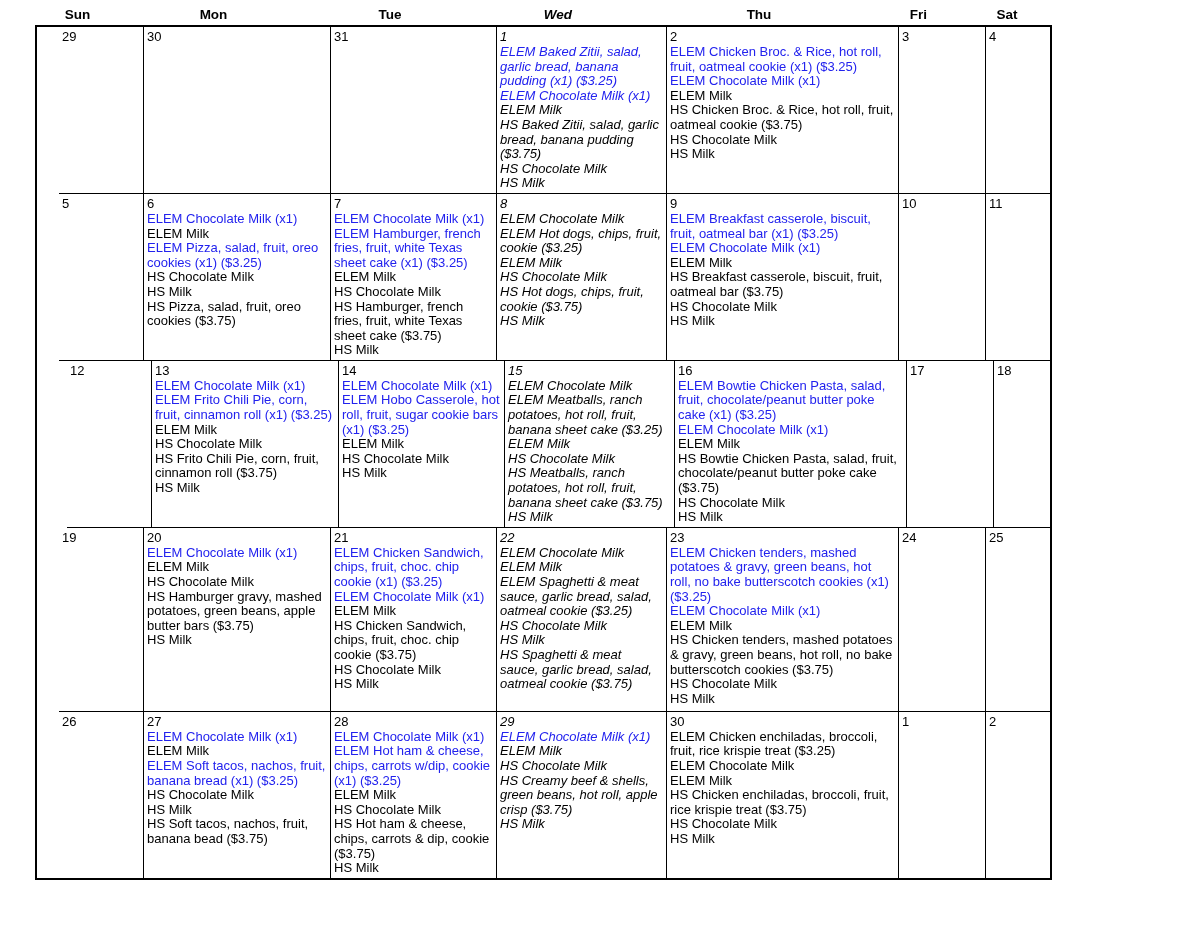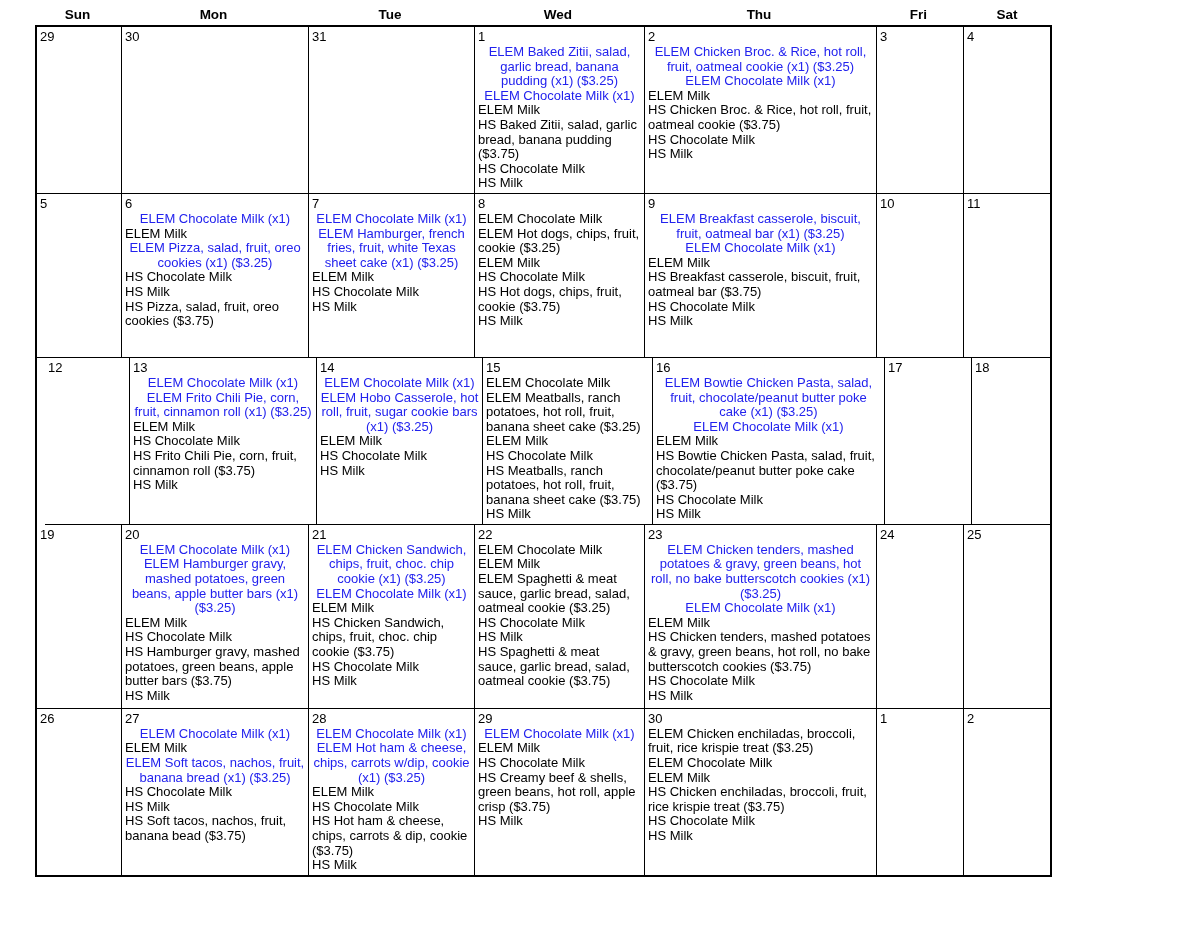--- a/index.html
+++ b/index.html
@@ -26,39 +26,40 @@
     height: 19px;
   }
   .header-cell {
     font-weight: bold;
     font-size: 13.5px;
     text-align: center;
     line-height: 17px;
   }
   .grid {
     border: 2px solid #000000;
+    padding-left: 22px;
   }
   .week-row {
     display: flex;
   }
   .week-row:not(:last-child) .day-cell {
     border-bottom: 1px solid #000000;
   }
   .day-cell {
     padding: 2px 3px 2px 3px;
     overflow: hidden;
   }
   .day-cell:not(:last-child) {
     border-right: 1px solid #000000;
   }
   
   .col-0 { width: 85px;  flex: 0 0 85px; }
   .col-1 { width: 187px; flex: 0 0 187px; }
   .col-2 { width: 166px; flex: 0 0 166px; }
-  .col-3 { width: 170px; flex: 0 0 170px; }
+  .col-3 { width: 170px; flex: 0 0 170px; font-style: italic; }
   .col-4 { width: 232px; flex: 0 0 232px; }
   .col-5 { width: 87px;  flex: 0 0 87px; }
   .col-6 { width: 88px;  flex: 1 1 auto; }
   
   .week-0 { min-height: 159px; }
   .week-1 { min-height: 164px; }
   .week-2 { min-height: 163px; margin-left: 8px; }
   .week-3 { min-height: 184px; }
   .week-4 { min-height: 159px; }
   .date-number {
@@ -68,21 +69,20 @@
   }
   .menu-item {
     font-size: 13px;
     line-height: 14.6px;
     color: #000000;
     word-wrap: break-word;
   }
   .menu-item.link {
     color: #2222EE;
     cursor: pointer;
-    text-align: center;
   }
 </style>
 </head>
 <body>
 
 <div class="page">
   <div class="calendar">
     <div class="header-row">
       <div class="header-cell col-0">Sun</div>
       <div class="header-cell col-1">Mon</div>
@@ -140,20 +140,21 @@
             <div class="menu-item">HS Chocolate Milk</div>
             <div class="menu-item">HS Milk</div>
             <div class="menu-item">HS Pizza, salad, fruit, oreo cookies ($3.75)</div>
           </div>
           <div class="day-cell col-2">
             <div class="date-number">7</div>
             <div class="menu-item link">ELEM Chocolate Milk (x1)</div>
             <div class="menu-item link">ELEM Hamburger, french fries, fruit, white Texas sheet cake (x1) ($3.25)</div>
             <div class="menu-item">ELEM Milk</div>
             <div class="menu-item">HS Chocolate Milk</div>
+            <div class="menu-item">HS Hamburger, french fries, fruit, white Texas sheet cake ($3.75)</div>
             <div class="menu-item">HS Milk</div>
           </div>
           <div class="day-cell col-3">
             <div class="date-number">8</div>
             <div class="menu-item">ELEM Chocolate Milk</div>
             <div class="menu-item">ELEM Hot dogs, chips, fruit, cookie ($3.25)</div>
             <div class="menu-item">ELEM Milk</div>
             <div class="menu-item">HS Chocolate Milk</div>
             <div class="menu-item">HS Hot dogs, chips, fruit, cookie ($3.75)</div>
             <div class="menu-item">HS Milk</div>
@@ -220,21 +221,20 @@
             <div class="date-number">18</div>
           </div>
         </div>
         <div class="week-row week-3">
           <div class="day-cell col-0">
             <div class="date-number">19</div>
           </div>
           <div class="day-cell col-1">
             <div class="date-number">20</div>
             <div class="menu-item link">ELEM Chocolate Milk (x1)</div>
-            <div class="menu-item link">ELEM Hamburger gravy, mashed potatoes, green beans, apple butter bars (x1) ($3.25)</div>
             <div class="menu-item">ELEM Milk</div>
             <div class="menu-item">HS Chocolate Milk</div>
             <div class="menu-item">HS Hamburger gravy, mashed potatoes, green beans, apple butter bars ($3.75)</div>
             <div class="menu-item">HS Milk</div>
           </div>
           <div class="day-cell col-2">
             <div class="date-number">21</div>
             <div class="menu-item link">ELEM Chicken Sandwich, chips, fruit, choc. chip cookie (x1) ($3.25)</div>
             <div class="menu-item link">ELEM Chocolate Milk (x1)</div>
             <div class="menu-item">ELEM Milk</div>

